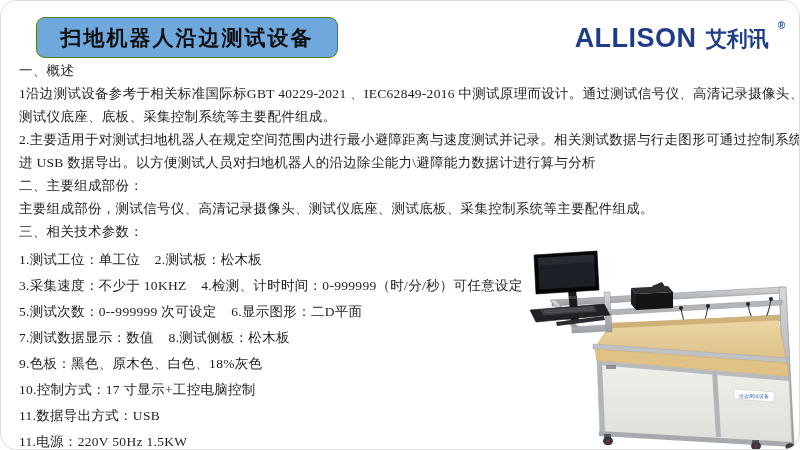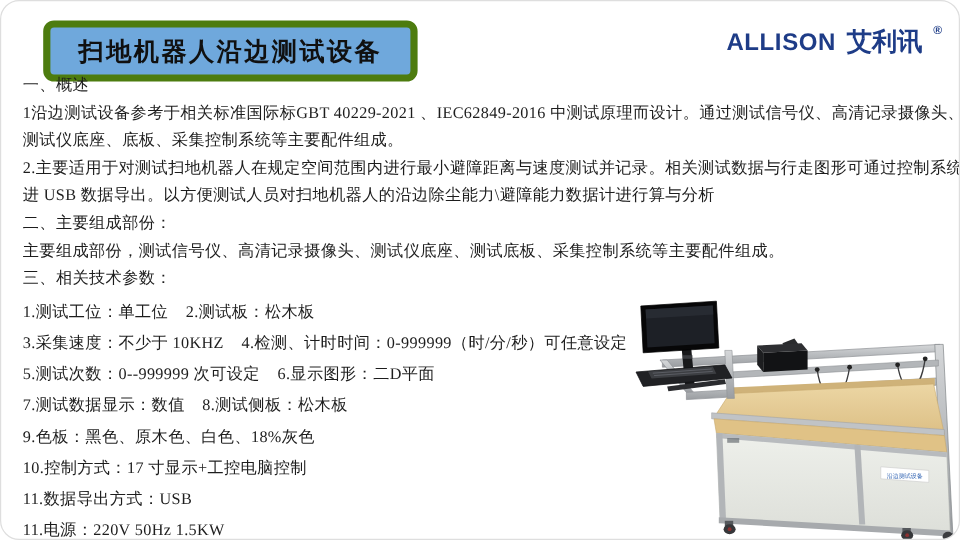--- a/index.html
+++ b/index.html
@@ -4,29 +4,29 @@
 <style>
   html,body{margin:0;padding:0;background:#ffffff;}
   .page{
     position:relative;width:800px;height:450px;background:#ffffff;
     border:1px solid #dedede;border-radius:16px;overflow:hidden;
     font-family:"Liberation Serif","DejaVu Serif",serif;color:#1d1d1d;
     box-sizing:border-box;
   }
   .title-badge{
     position:absolute;left:35px;top:16px;width:300px;height:39px;
-    background:#6fa8dc;border:6px solid #4d7c0f;border-radius:9px;
+    background:#6fa8dc;border:1px solid #4d7c0f;border-radius:9px;
     display:flex;align-items:center;justify-content:center;
     font-size:21px;font-weight:bold;letter-spacing:2px;color:#101010;
   }
   .brand{
     position:absolute;right:14px;top:24px;display:flex;align-items:center;gap:9px;
     color:#1e3c87;font-family:"Liberation Sans","DejaVu Sans",sans-serif;font-weight:bold;
   }
-  .brand-name{font-size:20px;letter-spacing:0.5px;line-height:1;}
+  .brand-name{font-size:27px;letter-spacing:0.5px;line-height:1;}
   .brand-cjk{font-size:21px;line-height:1;text-align:right;}
   .brand-reg{font-size:10px;align-self:flex-start;position:relative;top:-4px;line-height:1;}
   .doc{position:absolute;left:18px;top:58px;z-index:2;}
   .line{white-space:pre;font-size:13.5px;line-height:23px;letter-spacing:0.3px;}
   .params{margin-top:4px;}
   .params .line{line-height:26px;}
   .equipment-wrap{position:absolute;left:455px;top:243px;width:345px;height:207px;z-index:1;}
 </style>
 </head>
 <body>

